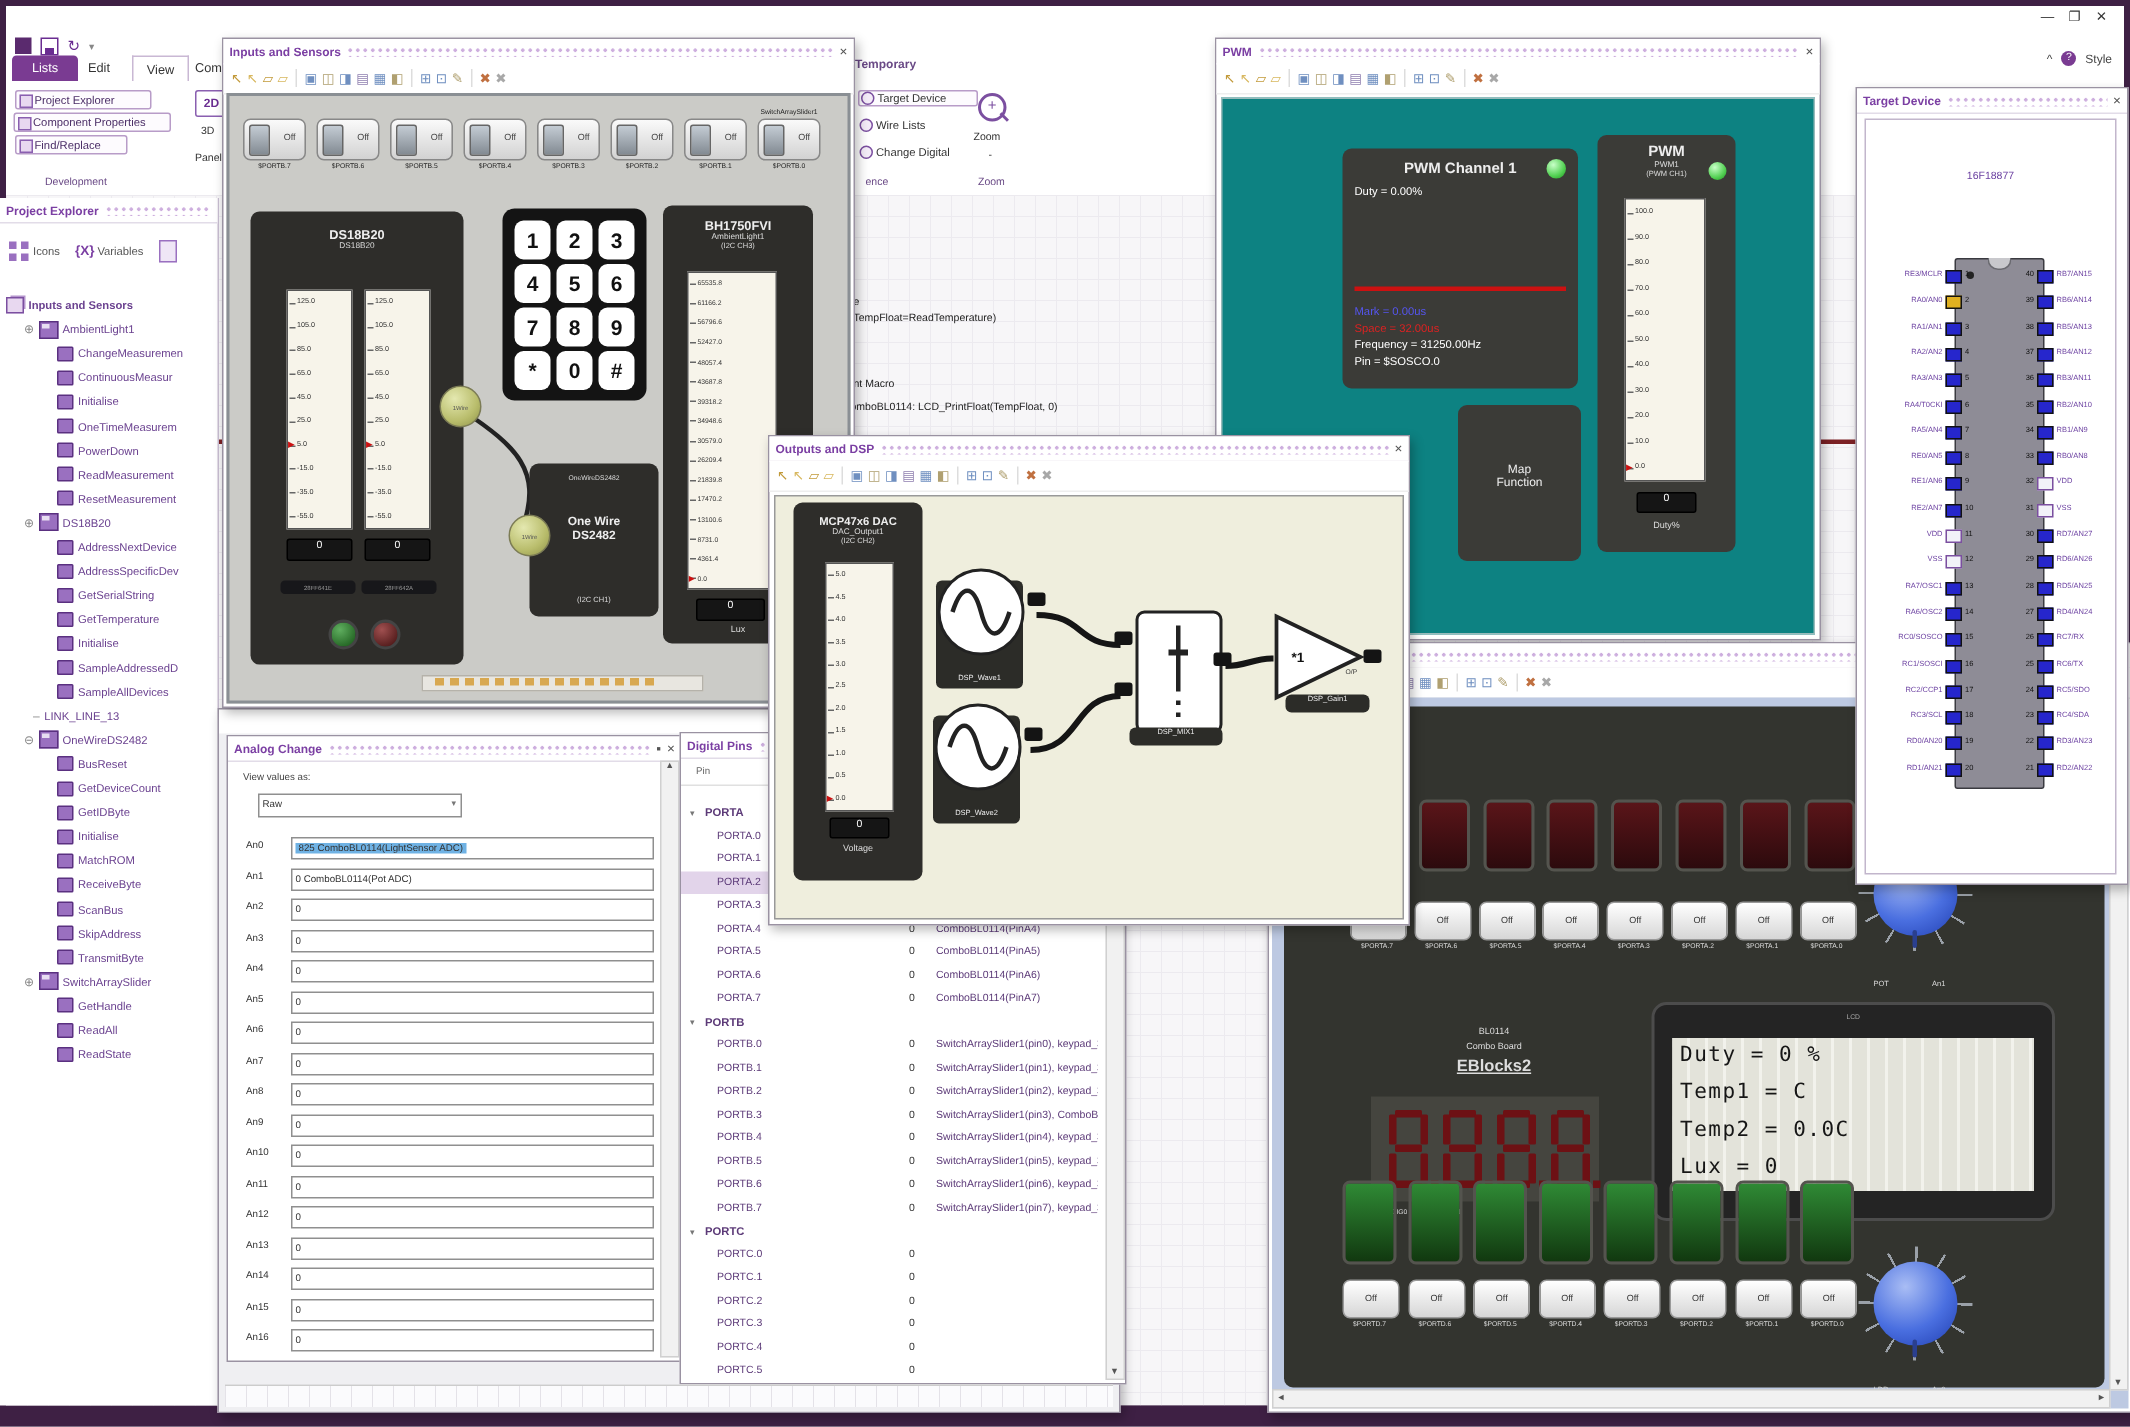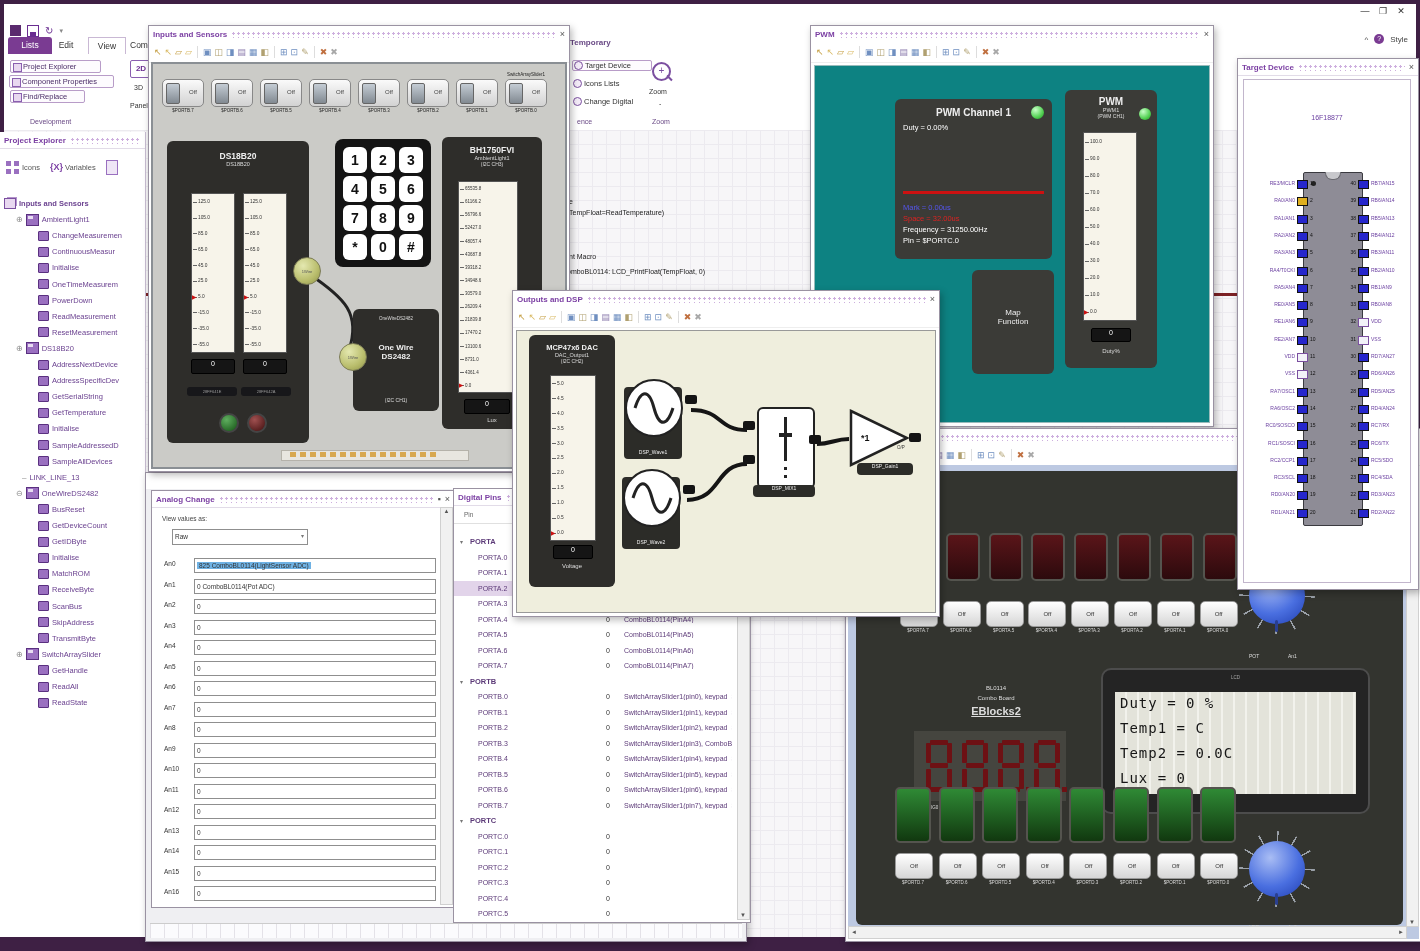--- a/index.html
+++ b/index.html
@@ -172,21 +172,21 @@
   <div id="ribbon">
     <div class="rbtn" style="left:6px;top:6px;width:74px"><span class="bic"></span><span>Project Explorer</span></div>
     <div class="rbtn" style="left:5px;top:21px;width:88px"><span class="bic"></span><span>Component Properties</span></div>
     <div class="rbtn" style="left:6px;top:36px;width:58px"><span class="bic"></span><span>Find/Replace</span></div>
     <div class="rcap" style="left:26px;top:64px">Development</div>
     <div id="d2icon" style="left:126px;top:6px">2D</div>
     <div class="rcap" style="left:130px;top:30px;color:#333">3D</div>
     <div class="rcap" style="left:126px;top:48px;color:#333">Panels</div>
     <div class="rcap" style="left:566px;top:-16px;font-size:8px;font-weight:bold">Temporary</div>
     <div class="chk boxed" style="left:568px;top:6px;width:66px"><span class="cic"></span><span>Target Device</span></div>
-    <div class="chk" style="left:568px;top:25px"><span class="cic"></span><span>Icons Lists</span></div>
+    <div class="chk" style="left:568px;top:25px"><span class="cic"></span><span>Wire Lists</span></div>
     <div class="chk" style="left:568px;top:43px"><span class="cic"></span><span>Change Digital</span></div>
     <div class="rcap" style="left:573px;top:64px">ence</div>
     <div id="zoomicon" style="left:648px;top:8px">+</div>
     <div class="rcap" style="left:645px;top:34px;color:#333">Zoom</div>
     <div class="rcap" style="left:655px;top:46px;color:#333">-</div>
     <div class="rcap" style="left:648px;top:64px">Zoom</div>
   </div>
   <div id="styleblock">
     <span>^</span>
     <span id="helpdot">?</span>
@@ -571,21 +571,21 @@
     </div>
   <div class="abs" style="left:3px;top:39px;right:3px;bottom:3px;background:#0d8282;border:1px solid #9bb">
     <div class="blk" style="left:80px;top:33px;width:157px;height:160px;background:#3b3b37">
       <div class="t1" style="margin-top:8px;font-size:10px">PWM Channel 1</div>
       <div class="abs" style="right:8px;top:7px;width:13px;height:13px;border-radius:50%;background:radial-gradient(circle at 35% 30%,#c8ffc8,#52d052 60%,#1f8f1f)"></div>
       <div class="abs" style="left:8px;top:24px;font-size:7.5px;color:#fff">Duty = 0.00%</div>
       <div class="abs" style="left:8px;top:92px;width:141px;height:3px;background:#cc1111"></div>
       <div class="abs" style="left:8px;top:104px;font-size:7.5px;color:#5555ee">Mark = 0.00us</div>
       <div class="abs" style="left:8px;top:115px;font-size:7.5px;color:#dd2222">Space = 32.00us</div>
       <div class="abs" style="left:8px;top:126px;font-size:7.5px;color:#fff">Frequency = 31250.00Hz</div>
-      <div class="abs" style="left:8px;top:137px;font-size:7.5px;color:#fff">Pin = $PORTC.0</div>
+      <div class="abs" style="left:8px;top:137px;font-size:7.5px;color:#fff">Pin = $SOSCO.0</div>
     </div>
     <div class="blk" style="left:250px;top:24px;width:92px;height:278px;background:#3b3b37">
       <div class="t1" style="margin-top:6px;font-size:10px">PWM</div>
       <div class="t2">PWM1</div>
       <div class="t2" style="font-size:5px">(PWM CH1)</div>
       <div class="abs" style="right:6px;top:18px;width:12px;height:12px;border-radius:50%;background:radial-gradient(circle at 35% 30%,#c8ffc8,#52d052 60%,#1f8f1f)"></div>
       <div class="scale" id="sc-pwm" style="left:18px;top:42px;width:52px;height:187px">
           <div class="srow" style="height: 17px; font-size: 4.8px;">
             <span>100.0</span>
           </div>

